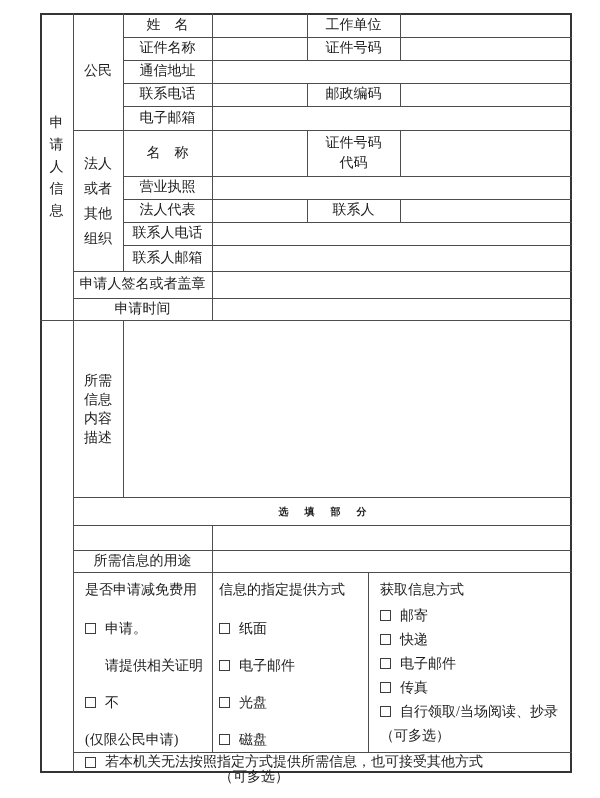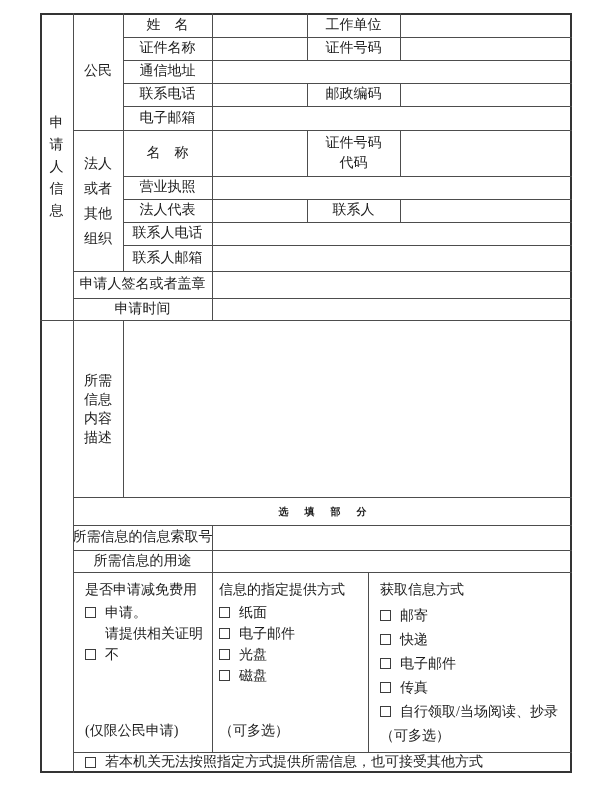--- a/index.html
+++ b/index.html
@@ -25,21 +25,21 @@
   }
   .vtext.lh23 { line-height:23px; }
   .vtext.w2 { width:31px; line-height:25px; }
   .vtext.w2.lh23 { line-height:19px; }
   .twoline span { display:block; line-height:20px; }
   .spread { font-weight:bold; font-size:10px; letter-spacing:16px; }
   .spread-wrap { padding-left:16px; }
   .optcol {
     position:absolute; box-sizing:border-box;
     display:flex; flex-direction:column; align-items:flex-start;
-    padding:9px 6px 13px 12px; gap:4px;
+    padding:9px 6px 13px 12px; gap:20px;
   }
   .colhead { line-height:17px; margin-bottom:2px; }
   .opt { display:flex; align-items:center; gap:9px; line-height:17px; }
   .opt-note { line-height:17px; margin-left:20px; }
   .cb {
     display:inline-block; width:11px; height:11px;
     border:1px solid #3d3d3d; background:#ffffff; flex:0 0 auto;
     box-sizing:border-box;
   }
   .footnote { margin-top:auto; line-height:17px; }
@@ -115,21 +115,20 @@
 
   <div class="cell" style="left:73px;top:320px;width:50px;height:177px;">
     <span class="vtext w2 lh23">所需信息内容描述</span>
   </div>
   <div class="cell" style="left:123px;top:320px;width:449px;height:177px;"></div>
 
   <div class="cell spread-wrap" style="left:73px;top:497px;width:499px;height:28px;">
     <span class="spread">选填部分</span>
   </div>
 
-  <div class="cell" style="left:73px;top:525px;width:139px;height:25px;">所需信息的信息索取号</div>
   <div class="cell" style="left:212px;top:525px;width:360px;height:25px;"></div>
 
   <div class="cell" style="left:73px;top:550px;width:139px;height:22px;">所需信息的用途</div>
   <div class="cell" style="left:212px;top:550px;width:360px;height:22px;"></div>
 
   <div class="optcol" style="left:73px;top:572px;width:139px;height:180px;">
     <div class="colhead">是否申请减免费用</div>
     <div class="opt">
       <span class="cb"></span>
       <span>申请。</span>

